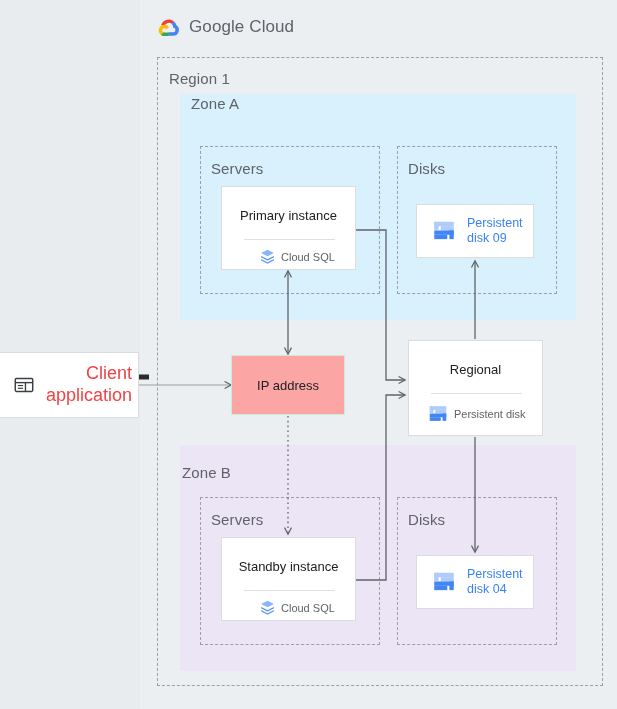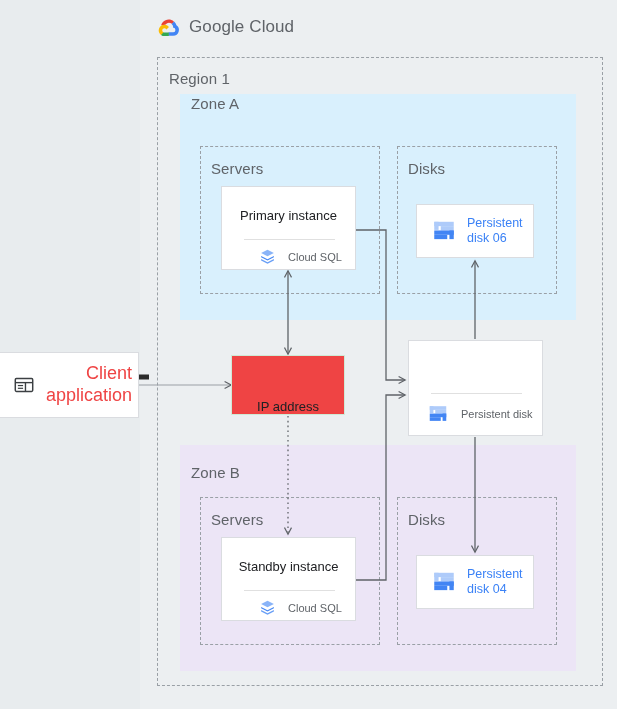--- a/index.html
+++ b/index.html
@@ -55,56 +55,56 @@
   .grp-dsk-a{left:397px;top:146px;width:160px;height:148px;}
   .grp-srv-b{left:200px;top:497px;width:180px;height:148px;}
   .grp-dsk-b{left:397px;top:497px;width:160px;height:148px;}
 
   .container-label{
     position:absolute;font-size:15px;color:#5f6368;white-space:nowrap;
     letter-spacing:.1px;
   }
   .lbl-region{left:169px;top:70px;}
   .lbl-zone-a{left:191px;top:95px;}
-  .lbl-zone-b{left:191px;top:464px;text-align:right;}
+  .lbl-zone-b{left:182px;top:464px;text-align:right;}
   .lbl-srv-a{left:211px;top:160px;}
   .lbl-dsk-a{left:408px;top:160px;}
   .lbl-srv-b{left:211px;top:511px;}
   .lbl-dsk-b{left:408px;top:511px;}
 
   
   .card{
     position:absolute;box-sizing:border-box;background:#ffffff;
     border:1px solid #dadce0;
   }
   .card-title{
     position:absolute;left:0;right:0;text-align:center;
     font-size:13px;color:#202124;white-space:nowrap;
   }
   .card-divider{
     position:absolute;height:1px;background:#e0e0e0;
   }
   .card-sub{
-    position:absolute;display:flex;align-items:center;gap:12px;
+    position:absolute;display:flex;align-items:center;gap:5px;
   }
   .card-sub-text{font-size:11px;color:#5f6368;white-space:nowrap;}
 
   
   .inst{width:135px;height:84px;}
   .inst-primary{left:221px;top:186px;}
   .inst-standby{left:221px;top:537px;}
   .inst .card-title{top:21px;}
   .inst .card-divider{left:22px;width:91px;top:52px;}
   .inst .card-sub{left:37px;top:61px;}
 
   
   .ip-box{
     position:absolute;left:231px;top:355px;width:114px;height:60px;
-    box-sizing:border-box;background:#ef4444;border:1px solid #ceead6;
-    display:flex;align-items:flex-end;justify-content:center;
+    box-sizing:border-box;background:#fca5a5;border:1px solid #ceead6;
+    display:flex;align-items:center;justify-content:center;
   }
   .ip-box span{font-size:13px;color:#202124;}
 
   
   .disk{width:118px;height:54px;display:flex;align-items:center;gap:10px;padding-left:14px;}
   .disk-01{left:416px;top:204px;}
   .disk-02{left:416px;top:555px;}
   .disk-text{font-size:12.5px;color:#3b82f6;line-height:1.22;}
 
   
@@ -259,40 +259,41 @@
     <svg class="ico" width="26" height="26" viewBox="0 0 24 24">
       <rect x="3" y="3.5" width="18" height="4" fill="#aecbfa"></rect>
       <rect x="3" y="3.5" width="4" height="7.5" fill="#aecbfa"></rect>
       <rect x="9" y="7.5" width="12" height="4" fill="#aecbfa"></rect>
       <rect x="3" y="11.5" width="18" height="4" fill="#4285f4"></rect>
       <rect x="17" y="11.5" width="4" height="8" fill="#4285f4"></rect>
       <rect x="3" y="15.5" width="12" height="4" fill="#4285f4"></rect>
     </svg>
     <div class="disk-text">
       <div>Persistent</div>
-      <div>disk 06</div>
+      <div>disk 09</div>
     </div>
   </div>
 
   <div class="card disk disk-02">
     <svg class="ico" width="26" height="26" viewBox="0 0 24 24">
       <rect x="3" y="3.5" width="18" height="4" fill="#aecbfa"></rect>
       <rect x="3" y="3.5" width="4" height="7.5" fill="#aecbfa"></rect>
       <rect x="9" y="7.5" width="12" height="4" fill="#aecbfa"></rect>
       <rect x="3" y="11.5" width="18" height="4" fill="#4285f4"></rect>
       <rect x="17" y="11.5" width="4" height="8" fill="#4285f4"></rect>
       <rect x="3" y="15.5" width="12" height="4" fill="#4285f4"></rect>
     </svg>
     <div class="disk-text">
       <div>Persistent</div>
       <div>disk 04</div>
     </div>
   </div>
 
   <div class="card regional">
+    <div class="card-title">Regional</div>
     <div class="card-divider"></div>
     <div class="card-sub">
       <svg class="ico" width="22" height="22" viewBox="0 0 24 24">
         <rect x="3" y="3.5" width="18" height="4" fill="#aecbfa"></rect>
         <rect x="3" y="3.5" width="4" height="7.5" fill="#aecbfa"></rect>
         <rect x="9" y="7.5" width="12" height="4" fill="#aecbfa"></rect>
         <rect x="3" y="11.5" width="18" height="4" fill="#4285f4"></rect>
         <rect x="17" y="11.5" width="4" height="8" fill="#4285f4"></rect>
         <rect x="3" y="15.5" width="12" height="4" fill="#4285f4"></rect>
       </svg>

